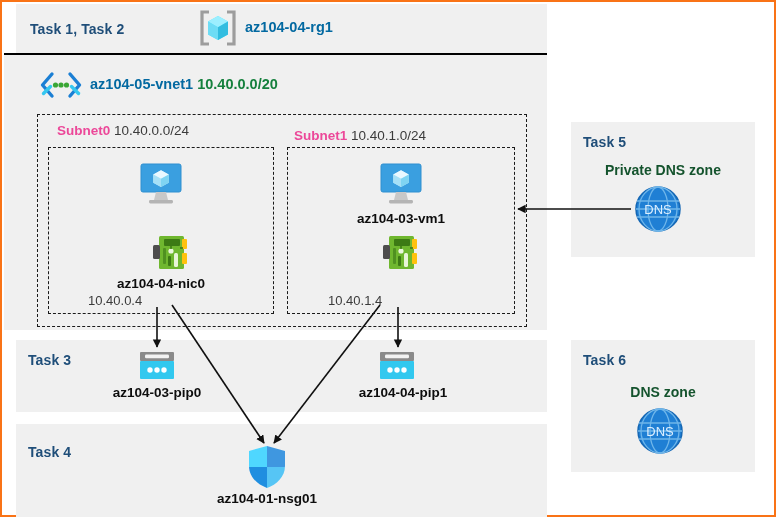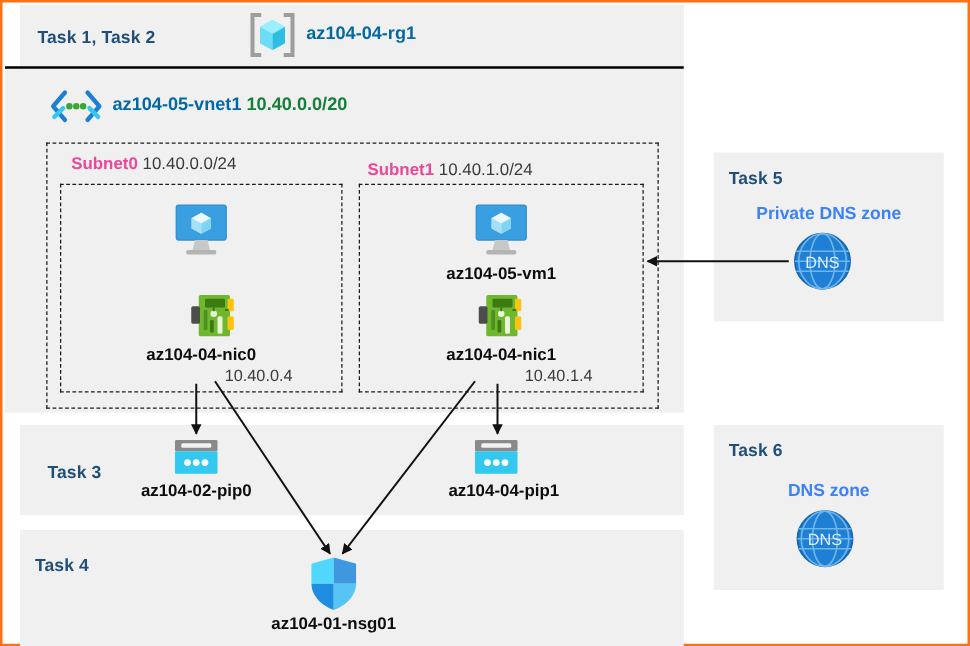--- a/index.html
+++ b/index.html
@@ -44,24 +44,24 @@
     position:absolute;font-size:13.5px;color:#3b3b3b;white-space:nowrap;
   }
   .subnet-title b{font-weight:bold;color:#ec4899;}
 
   .node-label{
     position:absolute;font-size:13.5px;font-weight:bold;color:#0d0d0d;
     white-space:nowrap;text-align:center;
   }
   .node-sub{
     position:absolute;font-size:13px;font-weight:normal;color:#3b3b3b;
-    white-space:nowrap;text-align:right;
+    white-space:nowrap;text-align:left;
   }
   .zone-title{
-    position:absolute;font-size:14px;font-weight:bold;color:#3b82f6;
+    position:absolute;font-size:14px;font-weight:bold;color:#14532d;
     white-space:nowrap;text-align:center;
   }
 
   
   .icon{position:absolute;display:block;}
 
   
   #arrows{position:absolute;left:0;top:0;width:776px;height:517px;pointer-events:none;}
 </style>
 </head>
@@ -153,49 +153,48 @@
     <rect x="4" y="2" width="40" height="28" rx="2" fill="none" stroke="#2e8fd0" stroke-width="1"></rect>
     <g transform="translate(24,16) scale(0.86)">
       <path d="M0 -9 L9 -4 V5.5 L0 10.5 L-9 5.5 V-4 Z" fill="#bfe9fb"></path>
       <path d="M0 -9 L9 -4 L0 1 L-9 -4 Z" fill="#eaf8ff"></path>
       <path d="M0 1 L9 -4 V5.5 L0 10.5 Z" fill="#7fd4f2"></path>
       <path d="M0 1 L-9 -4 V5.5 L0 10.5 Z" fill="#a6e0f7"></path>
     </g>
     <path d="M19 30 L29 30 L31 38 L17 38 Z" fill="#c8c8c8"></path>
     <rect x="12" y="38" width="24" height="3.5" rx="1.4" fill="#b4b4b4"></rect>
   </svg>
-  <div class="node-label" style="left:326px;top:209px;width:146px;">az104-05-vm1</div>
+  <div class="node-label" style="left:326px;top:209px;width:146px;">az104-03-vm1</div>
 
   <svg class="icon" style="left:378px;top:232px;" width="42" height="38" viewBox="0 0 42 38">
     <rect x="9" y="2" width="25" height="33" rx="1.5" fill="#6fb72f"></rect>
     <rect x="3" y="11" width="7" height="14" rx="1.5" fill="#4d4d4d"></rect>
     <rect x="32" y="5" width="5" height="10" rx="1" fill="#ffc20e"></rect>
     <rect x="32" y="19" width="5" height="11" rx="1" fill="#ffc20e"></rect>
     <rect x="14" y="5" width="16" height="7" rx="1" fill="#3c7a14"></rect>
     <rect x="13" y="14" width="3" height="16" rx="1" fill="#4f9120"></rect>
     <rect x="18" y="22" width="3" height="10" rx="1" fill="#3c7a14"></rect>
     <rect x="24" y="19" width="4" height="14" rx="1.5" fill="#e9f5d8"></rect>
     <circle cx="21" cy="17" r="2.6" fill="#eaf6dc"></circle>
     <path d="M21 12 V15" stroke="#3c7a14" stroke-width="1.6"></path>
     <path d="M30 14 H33" stroke="#3c7a14" stroke-width="1.6"></path>
   </svg>
-  <div class="node-label" style="left:326px;top:274px;width:146px;">az104-04-nic1</div>
   <div class="node-sub" style="left:326px;top:291px;width:146px;">10.40.1.4</div>
 
-  <div class="task-label" style="left:36px;top:350px;margin-top:17px;">Task 3</div>
+  <div class="task-label" style="left:26px;top:350px;">Task 3</div>
 
   <svg class="icon" style="left:137px;top:349px;" width="36" height="30" viewBox="0 0 36 30">
     <rect x="1" y="1" width="34" height="9" rx="1" fill="#8a8a8a"></rect>
     <rect x="6" y="3.6" width="24" height="3.6" rx="1.2" fill="#f2f2f2"></rect>
     <rect x="1" y="10" width="34" height="18" rx="1" fill="#32c8ef"></rect>
     <circle cx="11" cy="19" r="2.7" fill="#ffffff"></circle>
     <circle cx="18" cy="19" r="2.7" fill="#ffffff"></circle>
     <circle cx="25" cy="19" r="2.7" fill="#ffffff"></circle>
   </svg>
-  <div class="node-label" style="left:82px;top:383px;width:146px;">az104-02-pip0</div>
+  <div class="node-label" style="left:82px;top:383px;width:146px;">az104-03-pip0</div>
 
   <svg class="icon" style="left:377px;top:349px;" width="36" height="30" viewBox="0 0 36 30">
     <rect x="1" y="1" width="34" height="9" rx="1" fill="#8a8a8a"></rect>
     <rect x="6" y="3.6" width="24" height="3.6" rx="1.2" fill="#f2f2f2"></rect>
     <rect x="1" y="10" width="34" height="18" rx="1" fill="#32c8ef"></rect>
     <circle cx="11" cy="19" r="2.7" fill="#ffffff"></circle>
     <circle cx="18" cy="19" r="2.7" fill="#ffffff"></circle>
     <circle cx="25" cy="19" r="2.7" fill="#ffffff"></circle>
   </svg>
   <div class="node-label" style="left:328px;top:383px;width:146px;text-align:center;">az104-04-pip1</div>

